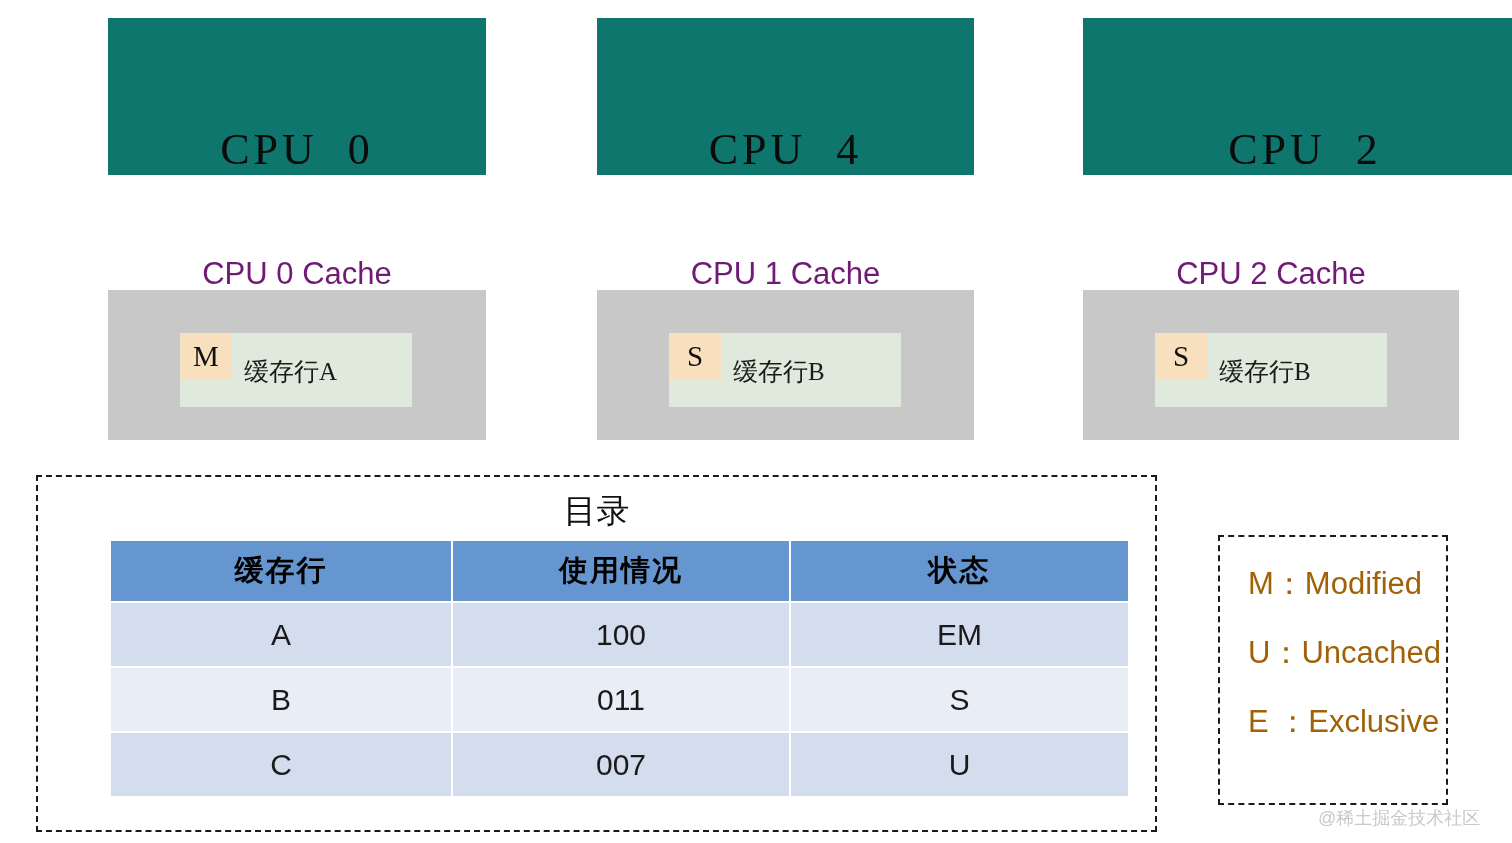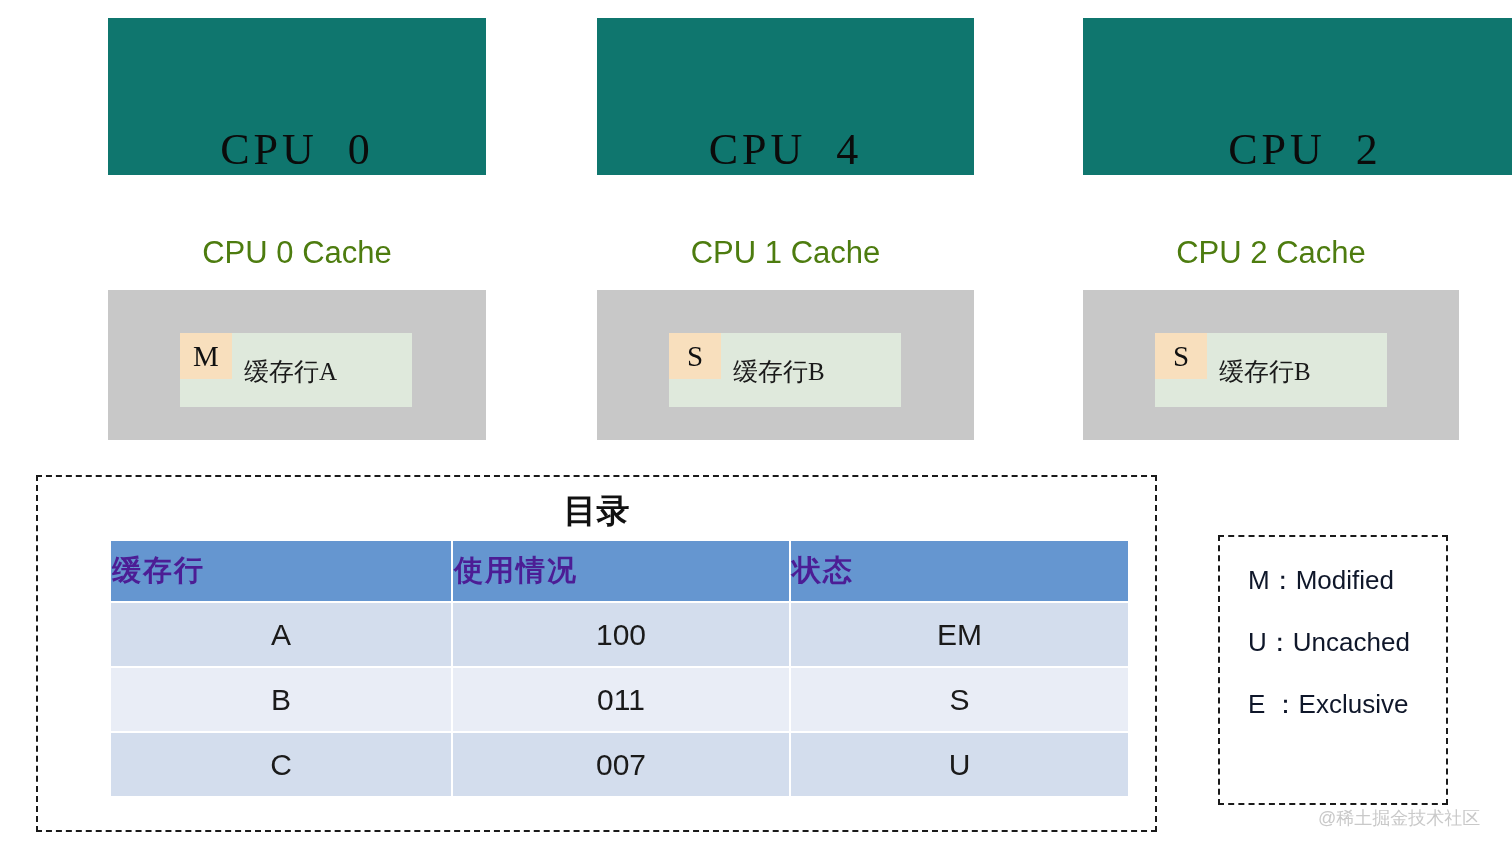--- a/index.html
+++ b/index.html
@@ -30,23 +30,23 @@
     font-family: "Liberation Serif", "DejaVu Serif", serif;
     font-size: 44px;
     letter-spacing: 4px;
     color: #0b0b0b;
     white-space: pre;
   }
 
   
   .cache-title {
     position: absolute;
-    top: 235px;
+    top: 256px;
     font-size: 31px;
-    color: #4d7c0f;
+    color: #701a75;
     text-align: center;
     white-space: nowrap;
   }
 
   
   .cache-box {
     position: absolute;
     top: 290px;
     height: 150px;
     background: #c8c8c8;
@@ -94,41 +94,41 @@
     border: 2px dashed #1a1a1a;
     box-sizing: border-box;
   }
   #directory-title {
     position: absolute;
     top: 12px;
     left: 0;
     width: 100%;
     text-align: center;
     font-size: 33px;
-    font-weight: 700;
+    font-weight: 400;
     color: #111111;
   }
 
   
   #directory-table {
     position: absolute;
     left: 71px;
     top: 62px;
     width: 1013px;
     border-collapse: separate;
     border-spacing: 2px 2px;
     table-layout: fixed;
   }
   #directory-table th {
     background: #6596d0;
-    color: #4c1d95;
+    color: #000000;
     font-size: 29px;
     font-weight: 700;
     height: 58px;
-    text-align: left;
+    text-align: center;
     letter-spacing: 2px;
   }
   #directory-table td {
     height: 61px;
     text-align: center;
     font-size: 30px;
     color: #1a1a1a;
     font-weight: 400;
   }
   #directory-table tr.row-odd td { background: #d3dded; }
@@ -139,22 +139,22 @@
     position: absolute;
     left: 1218px;
     top: 535px;
     width: 230px;
     height: 270px;
     border: 2px dashed #1a1a1a;
     box-sizing: border-box;
     padding: 26px 0 0 28px;
   }
   .legend-item {
-    font-size: 26px;
-    color: #0f172a;
+    font-size: 31px;
+    color: #a16207;
     margin-bottom: 27px;
     white-space: nowrap;
   }
 
   
   #watermark {
     position: absolute;
     left: 1318px;
     top: 806px;
     font-size: 18px;

